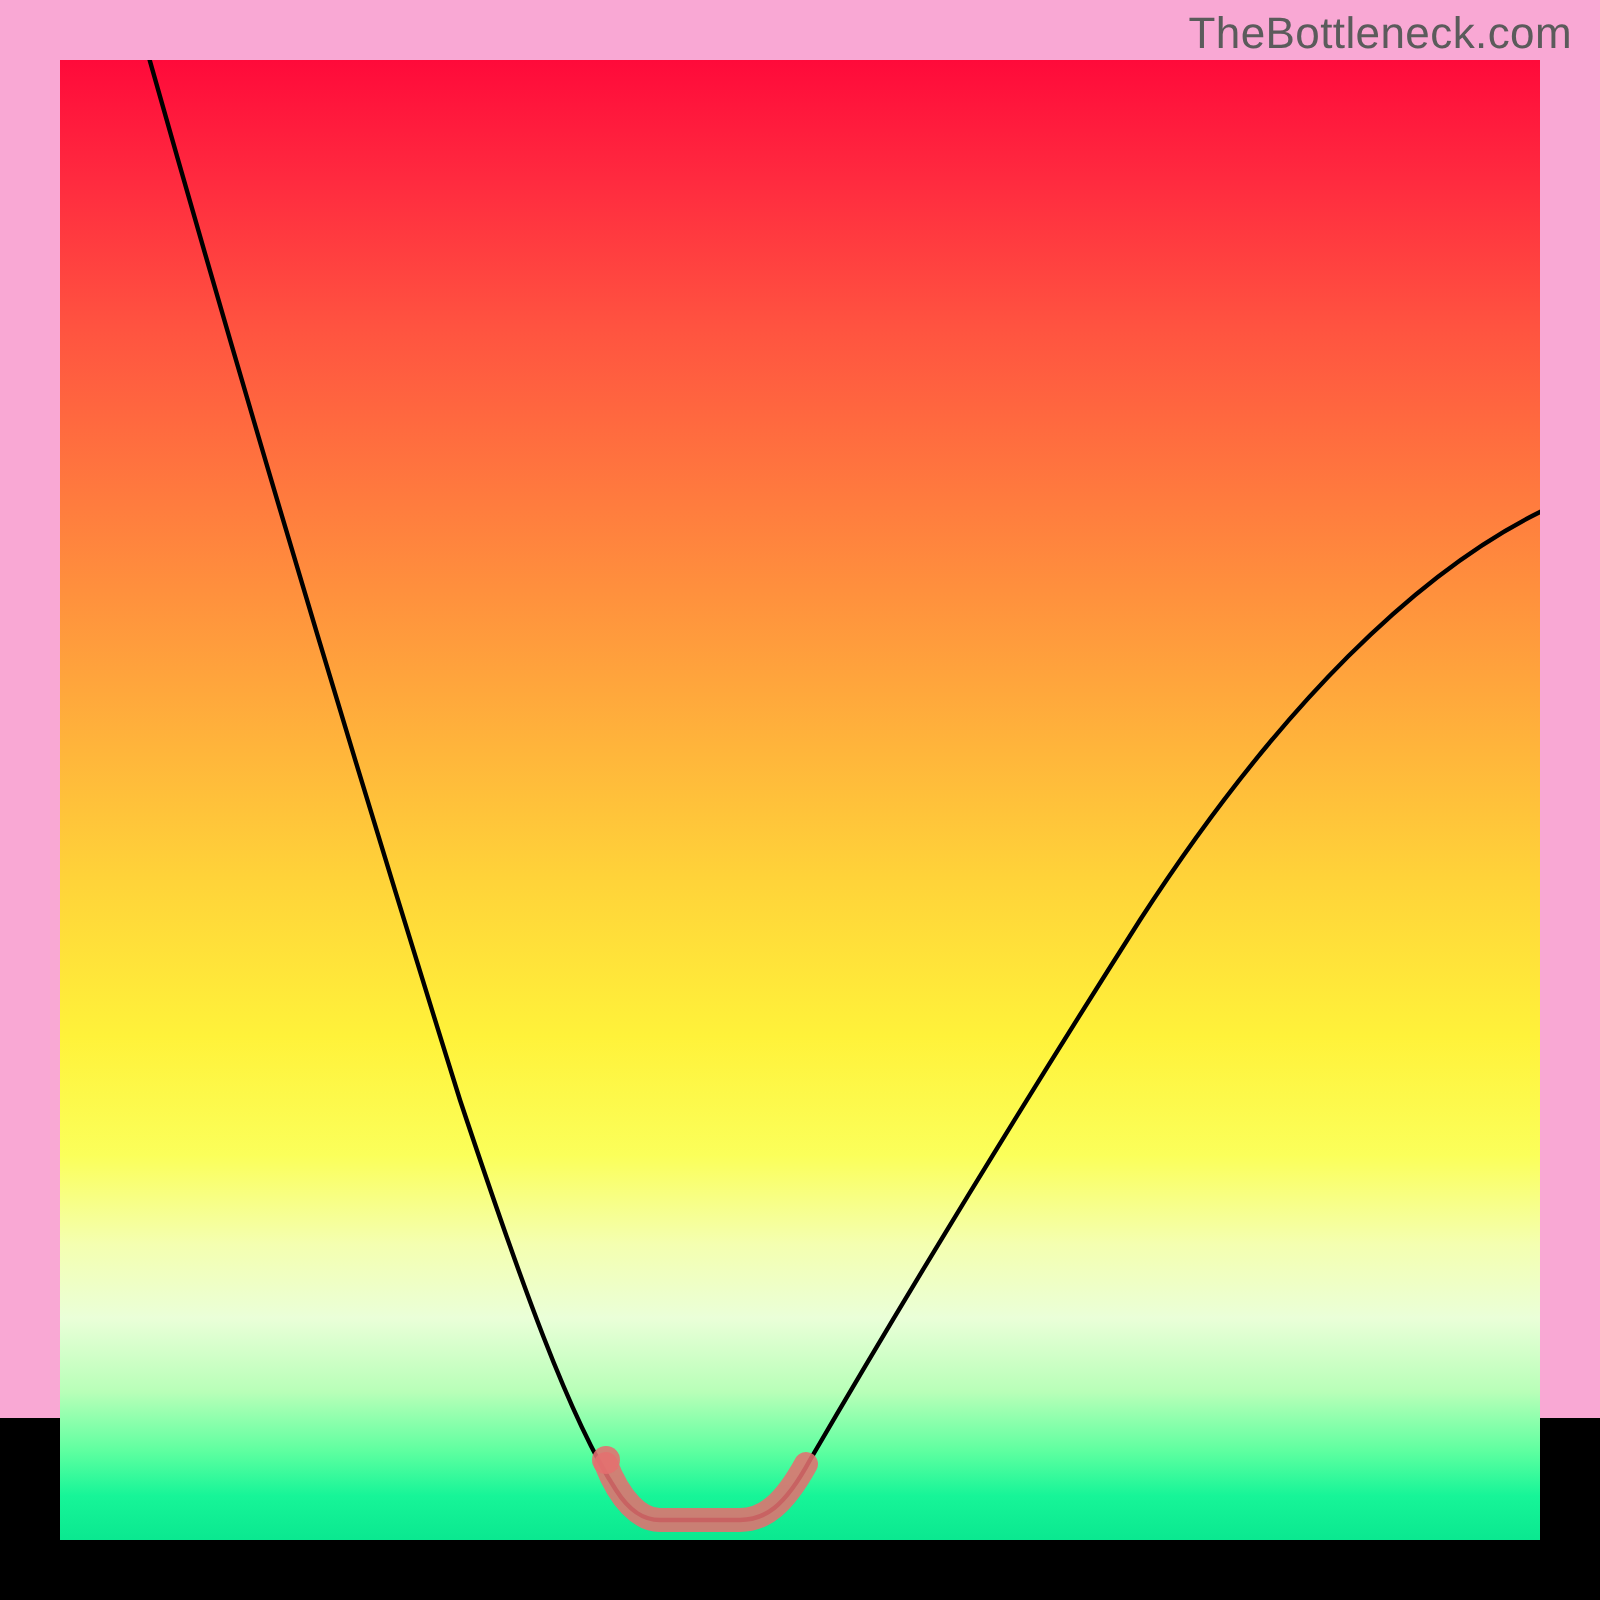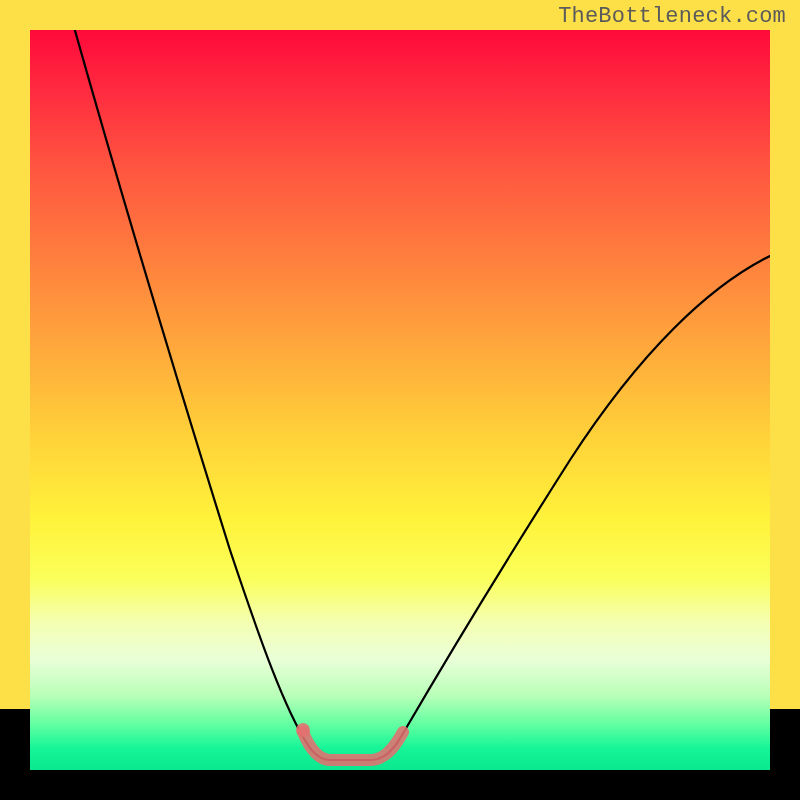--- a/index.html
+++ b/index.html
@@ -8,22 +8,21 @@
     width: 800px;
     height: 800px;
     background: #000;
     font-family: Arial, Helvetica, sans-serif;
     overflow: hidden;
   }
   .frame {
     position: relative;
     width: 800px;
     height: 709px;
-    background: #fde047;
-    font-family: Liberation Mono, monospace;
+    background: #f9a8d4;
   }
   .watermark {
     position: absolute;
     top: 4px;
     right: 14px;
     color: #5b5b5b;
     font-size: 22px;
     font-weight: 500;
     letter-spacing: 0.2px;
     z-index: 20;

